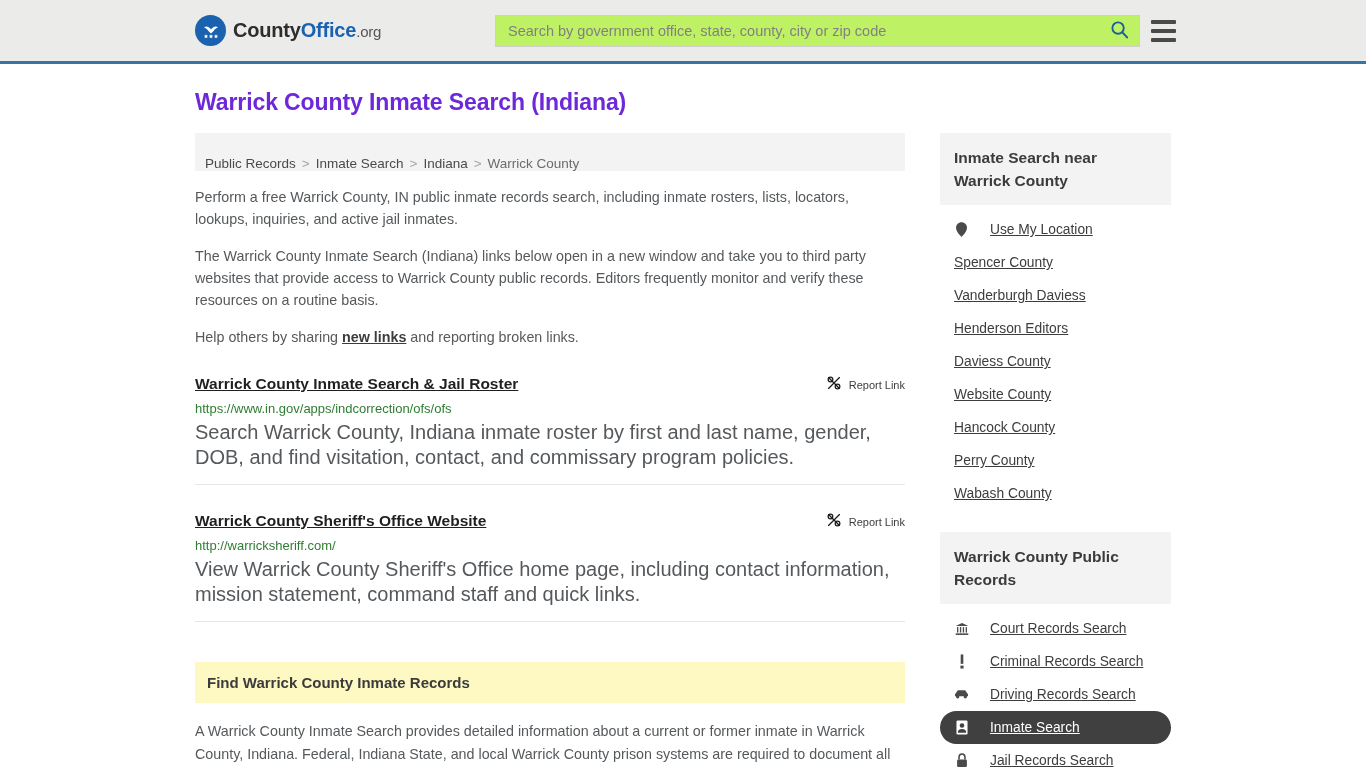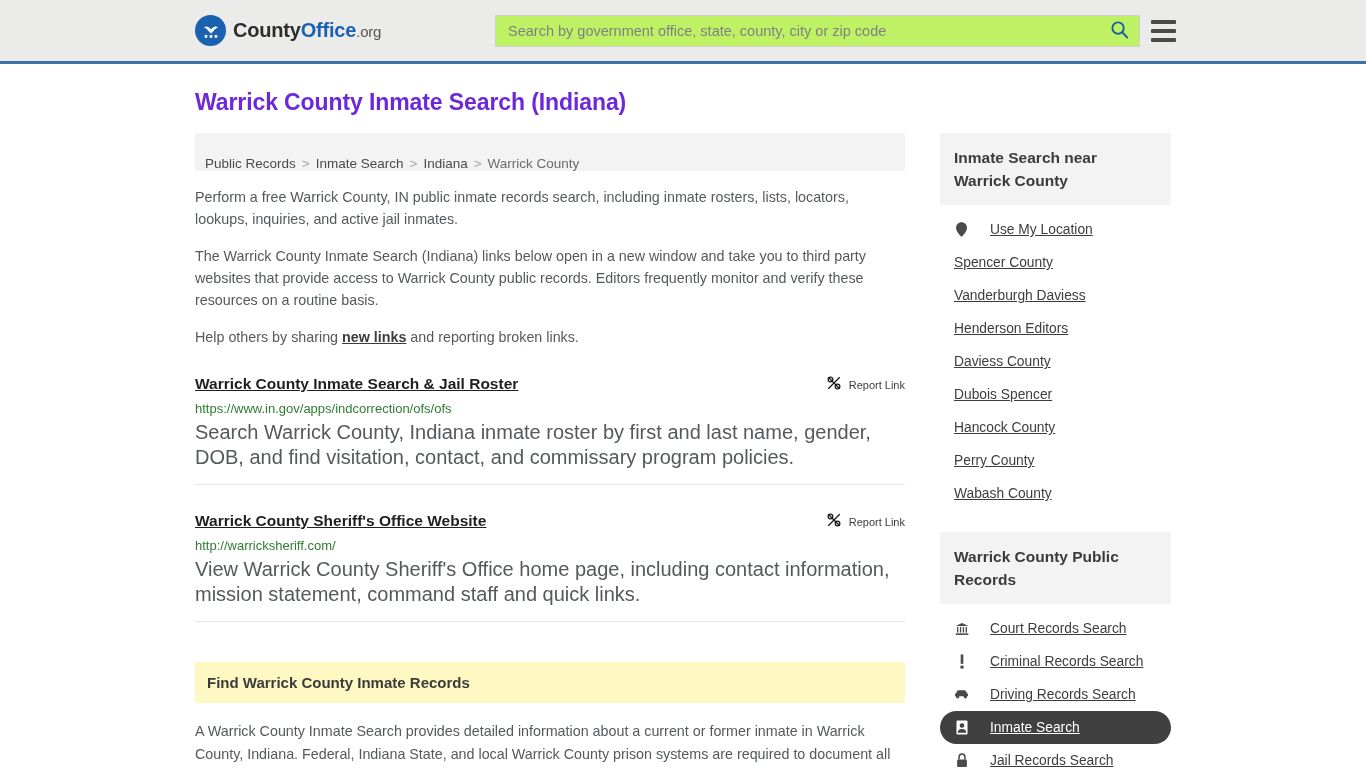--- a/index.html
+++ b/index.html
@@ -333,21 +333,21 @@
           <div class="side-item">
             <span class="side-label">Vanderburgh Daviess</span>
           </div>
           <div class="side-item">
             <span class="side-label">Henderson Editors</span>
           </div>
           <div class="side-item">
             <span class="side-label">Daviess County</span>
           </div>
           <div class="side-item">
-            <span class="side-label">Dubois Spencer</span>
+            <span class="side-label">Website County</span>
           </div>
           <div class="side-item">
             <span class="side-label">Hancock County</span>
           </div>
           <div class="side-item">
             <span class="side-label">Perry County</span>
           </div>
           <div class="side-item">
             <span class="side-label">Wabash County</span>
           </div>

